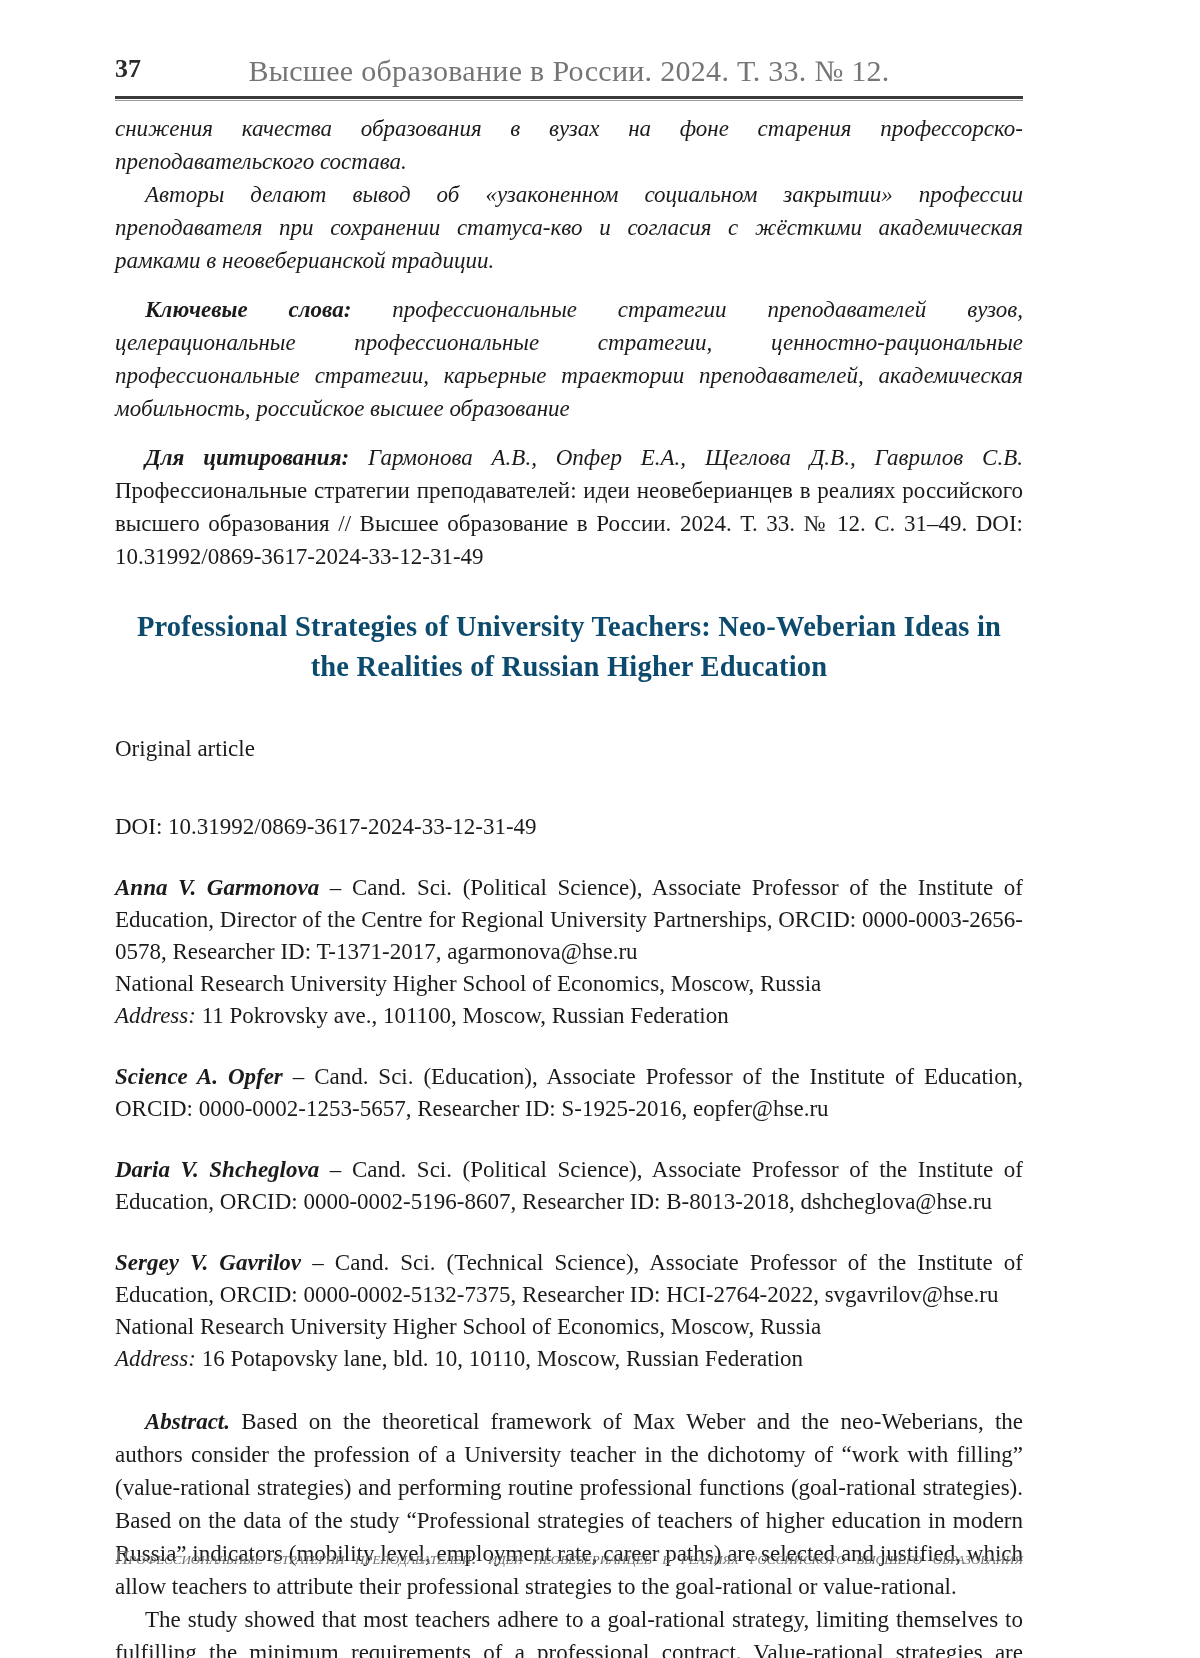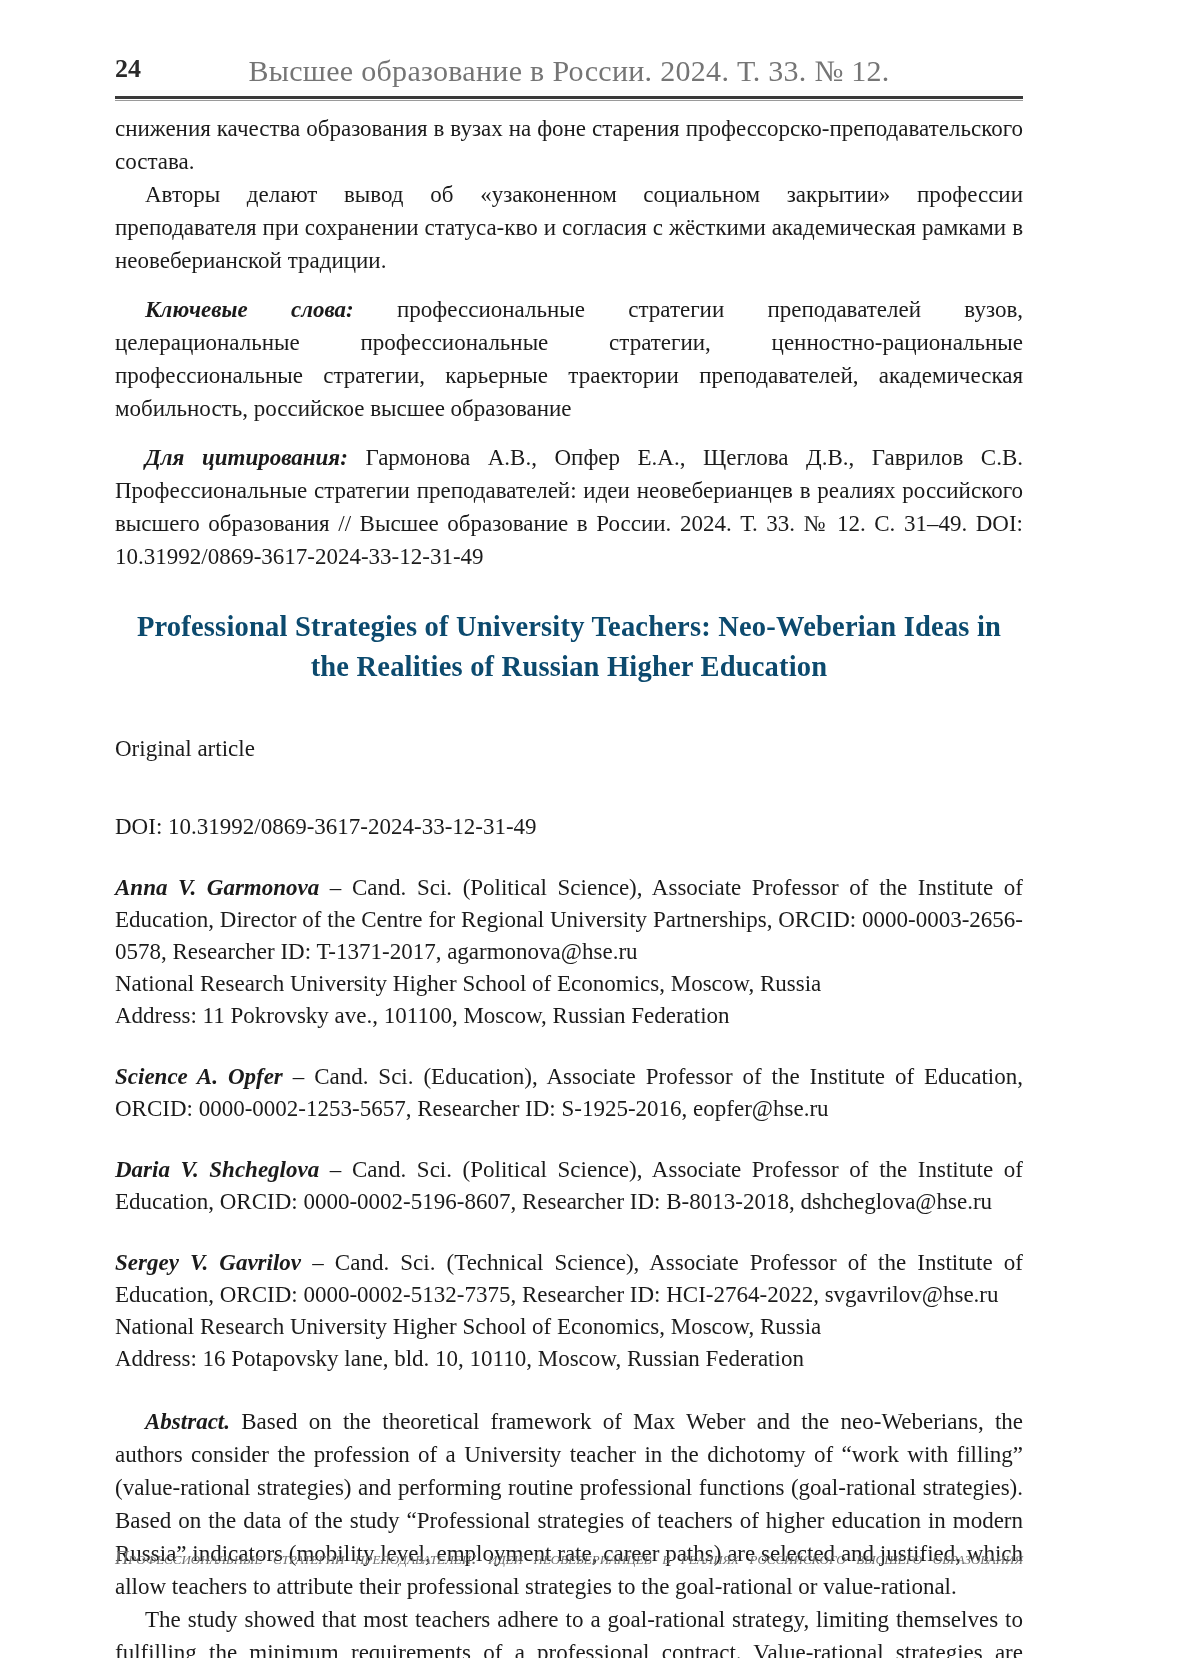--- a/index.html
+++ b/index.html
@@ -28,21 +28,21 @@
   .header-rule {
     position: absolute; top: 96px; left: 115px; width: 908px; height: 5px;
     border-top: 3px solid #3a3a3a;
     border-bottom: 1px solid #9a9a9a;
     box-sizing: border-box;
   }
 
   
   .body-text { top: 112px; font-size: 23px; line-height: 33px; }
   p { margin: 0; text-align: justify; }
-  .it { }
+  .it { font-style: italic; }
   .bi { font-style: italic; font-weight: bold; }
   .ind { text-indent: 30px; }
   .gap-s { margin-top: 16px; }
 
   .ru-block p.it { font-family: "Liberation Serif", "DejaVu Serif", serif; }
 
   .title {
     margin: 34px 0 0 0;
     text-align: center;
     font-size: 28.5px; line-height: 40px; font-weight: bold; color: #0c4a6e;
@@ -65,21 +65,21 @@
     text-align: justify;
   }
   .page-footer .stretch { display: block; text-align-last: justify; }
 </style>
 </head>
 <body>
 
 <div class="page">
 
   <header class="page-header">
-    <span class="page-num">24</span>
+    <span class="page-num">37</span>
     <div class="journal-title">Высшее образование в России. 2024. Т. 33. № 12.</div>
   </header>
   <div class="header-rule"></div>
 
   <main class="content-col body-text">
 
     <section class="ru-block" lang="ru">
       <p class="it">снижения качества образования в вузах на фоне старения профессорско-преподавательского состава.</p>
       <p class="it ind">Авторы делают вывод об «узаконенном социальном закрытии» профессии преподавателя при сохранении статуса-кво и согласия с жёсткими академическая рамками в неовеберианской традиции.</p>
       <p class="ind gap-s">

